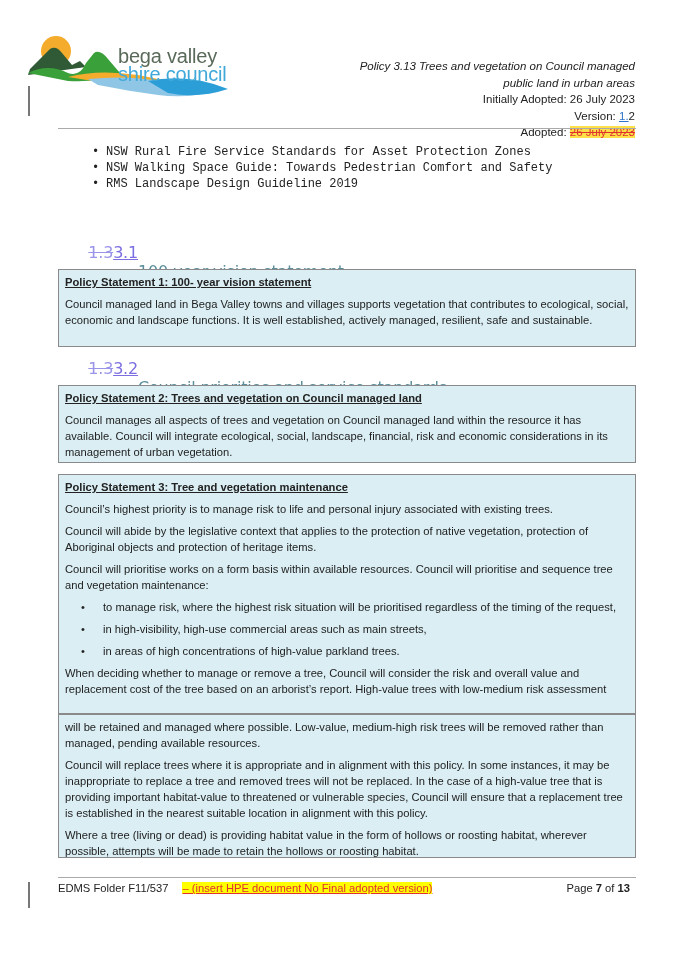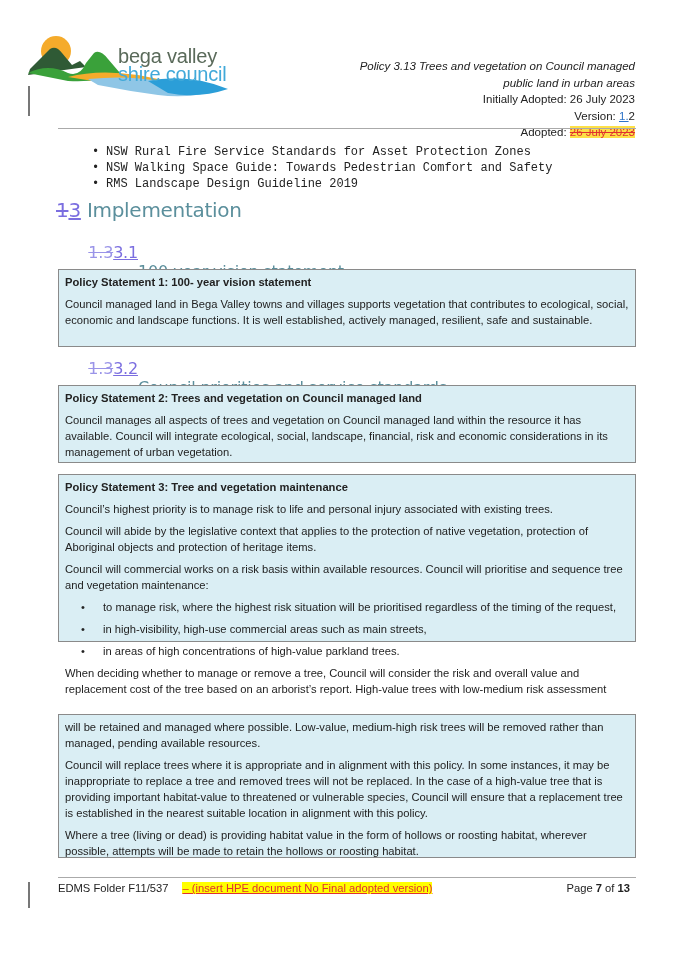--- a/index.html
+++ b/index.html
@@ -32,21 +32,21 @@
     .h1 { position: absolute; left: 56px; top: 198px; font-size: 20px; color: #5b8f9c; font-family: "DejaVu Sans", sans-serif; font-weight: normal; letter-spacing: -0.3px; }
     .num-del { color: #7b6ee0; text-decoration: line-through; }
     .num-ins { color: #7b6ee0; text-decoration: underline; }
     .h2 { position: absolute; left: 56px; font-size: 16px; color: #5b8f9c; font-family: "DejaVu Sans", sans-serif; letter-spacing: -0.2px; }
     .h2 .num { display: inline-block; width: 82px; text-align: right; }
     .h2 .num-del-light { color: #9a94e8; text-decoration: line-through; }
     .h2 .num-ins-u { color: #7b6ee0; text-decoration: underline; }
     .h2 .tab-u { display: inline-block; border-bottom: 1px solid #7b6ee0; height: 14px; vertical-align: baseline; }
 
     .box { position: absolute; left: 58px; width: 578px; background: #daeef4; border: 1px solid #8a8a8a; padding: 4px 6px 4px 6px; font-size: 11.2px; line-height: 16px; color: #222; }
-    .box .title { font-weight: bold; margin-bottom: 6px; }
+    .box .title { font-weight: bold; margin-bottom: 6px; text-decoration: underline; }
     .box p { margin-bottom: 6px; }
     .box ul { margin: 0 0 4px 0; }
     .box ul li { list-style: none; position: relative; padding-left: 38px; margin-bottom: 6px; }
     .box ul li::before { content: "\2022"; position: absolute; left: 16px; top: 0; }
 
     
     .footer { position: absolute; left: 58px; top: 882px; width: 578px; font-size: 11.2px; color: #222; }
     .footer .left { position: absolute; left: 0; top: 0; }
     .footer .hpe { background: #ffff00; color: #e03030; text-decoration: underline; margin-left: 14px; }
     .footer .right { position: absolute; right: 6px; top: 0; }
@@ -83,48 +83,44 @@
   </div>
 
   <div class="hr-dashed" style="top:128px;"></div>
 
   <ul class="bullets">
     <li>NSW Rural Fire Service Standards for Asset Protection Zones</li>
     <li>NSW Walking Space Guide: Towards Pedestrian Comfort and Safety</li>
     <li>RMS Landscape Design Guideline 2019</li>
   </ul>
 
-  <div class="h1">
-    <span class="num-del">1</span><span class="num-ins">3</span>
-    <span>Implementation</span>
-  </div>
 
   <div class="h2" style="top:243px;">
     <span class="num"><span class="num-del-light">1.3</span><span class="num-ins-u">3.1</span><span class="tab-u" style="width:44px;"></span></span><span>100-year vision statement</span>
   </div>
 
   <div class="box" style="top:269px; height:78px;">
     <div class="title">Policy Statement 1: 100- year vision statement</div>
     <p>Council managed land in Bega Valley towns and villages supports vegetation that contributes to ecological, social, economic and landscape functions. It is well established, actively managed, resilient, safe and sustainable.</p>
   </div>
 
   <div class="h2" style="top:359px;">
     <span class="num"><span class="num-del-light">1.3</span><span class="num-ins-u">3.2</span><span class="tab-u" style="width:44px;"></span></span><span>Council priorities and service standards</span>
   </div>
 
   <div class="box" style="top:385px; height:78px;">
     <div class="title">Policy Statement 2: Trees and vegetation on Council managed land</div>
     <p>Council manages all aspects of trees and vegetation on Council managed land within the resource it has available. Council will integrate ecological, social, landscape, financial, risk and economic considerations in its management of urban vegetation.</p>
   </div>
 
-  <div class="box" style="top:474px; height:168px;">
+  <div class="box" style="top:474px; height:240px;">
     <div class="title">Policy Statement 3: Tree and vegetation maintenance</div>
     <p>Council’s highest priority is to manage risk to life and personal injury associated with existing trees.</p>
     <p>Council will abide by the legislative context that applies to the protection of native vegetation, protection of Aboriginal objects and protection of heritage items.</p>
-    <p>Council will commercial works on a risk basis within available resources. Council will prioritise and sequence tree and vegetation maintenance:</p>
+    <p>Council will prioritise works on a form basis within available resources. Council will prioritise and sequence tree and vegetation maintenance:</p>
     <ul>
       <li>to manage risk, where the highest risk situation will be prioritised regardless of the timing of the request,</li>
       <li>in high-visibility, high-use commercial areas such as main streets,</li>
       <li>in areas of high concentrations of high-value parkland trees.</li>
     </ul>
     <p>When deciding whether to manage or remove a tree, Council will consider the risk and overall value and replacement cost of the tree based on an arborist’s report. High-value trees with low-medium risk assessment</p>
   </div>
 
   <div class="box" style="top:714px; height:144px; padding-top:4px;">
     <p>will be retained and managed where possible. Low-value, medium-high risk trees will be removed rather than managed, pending available resources.</p>

